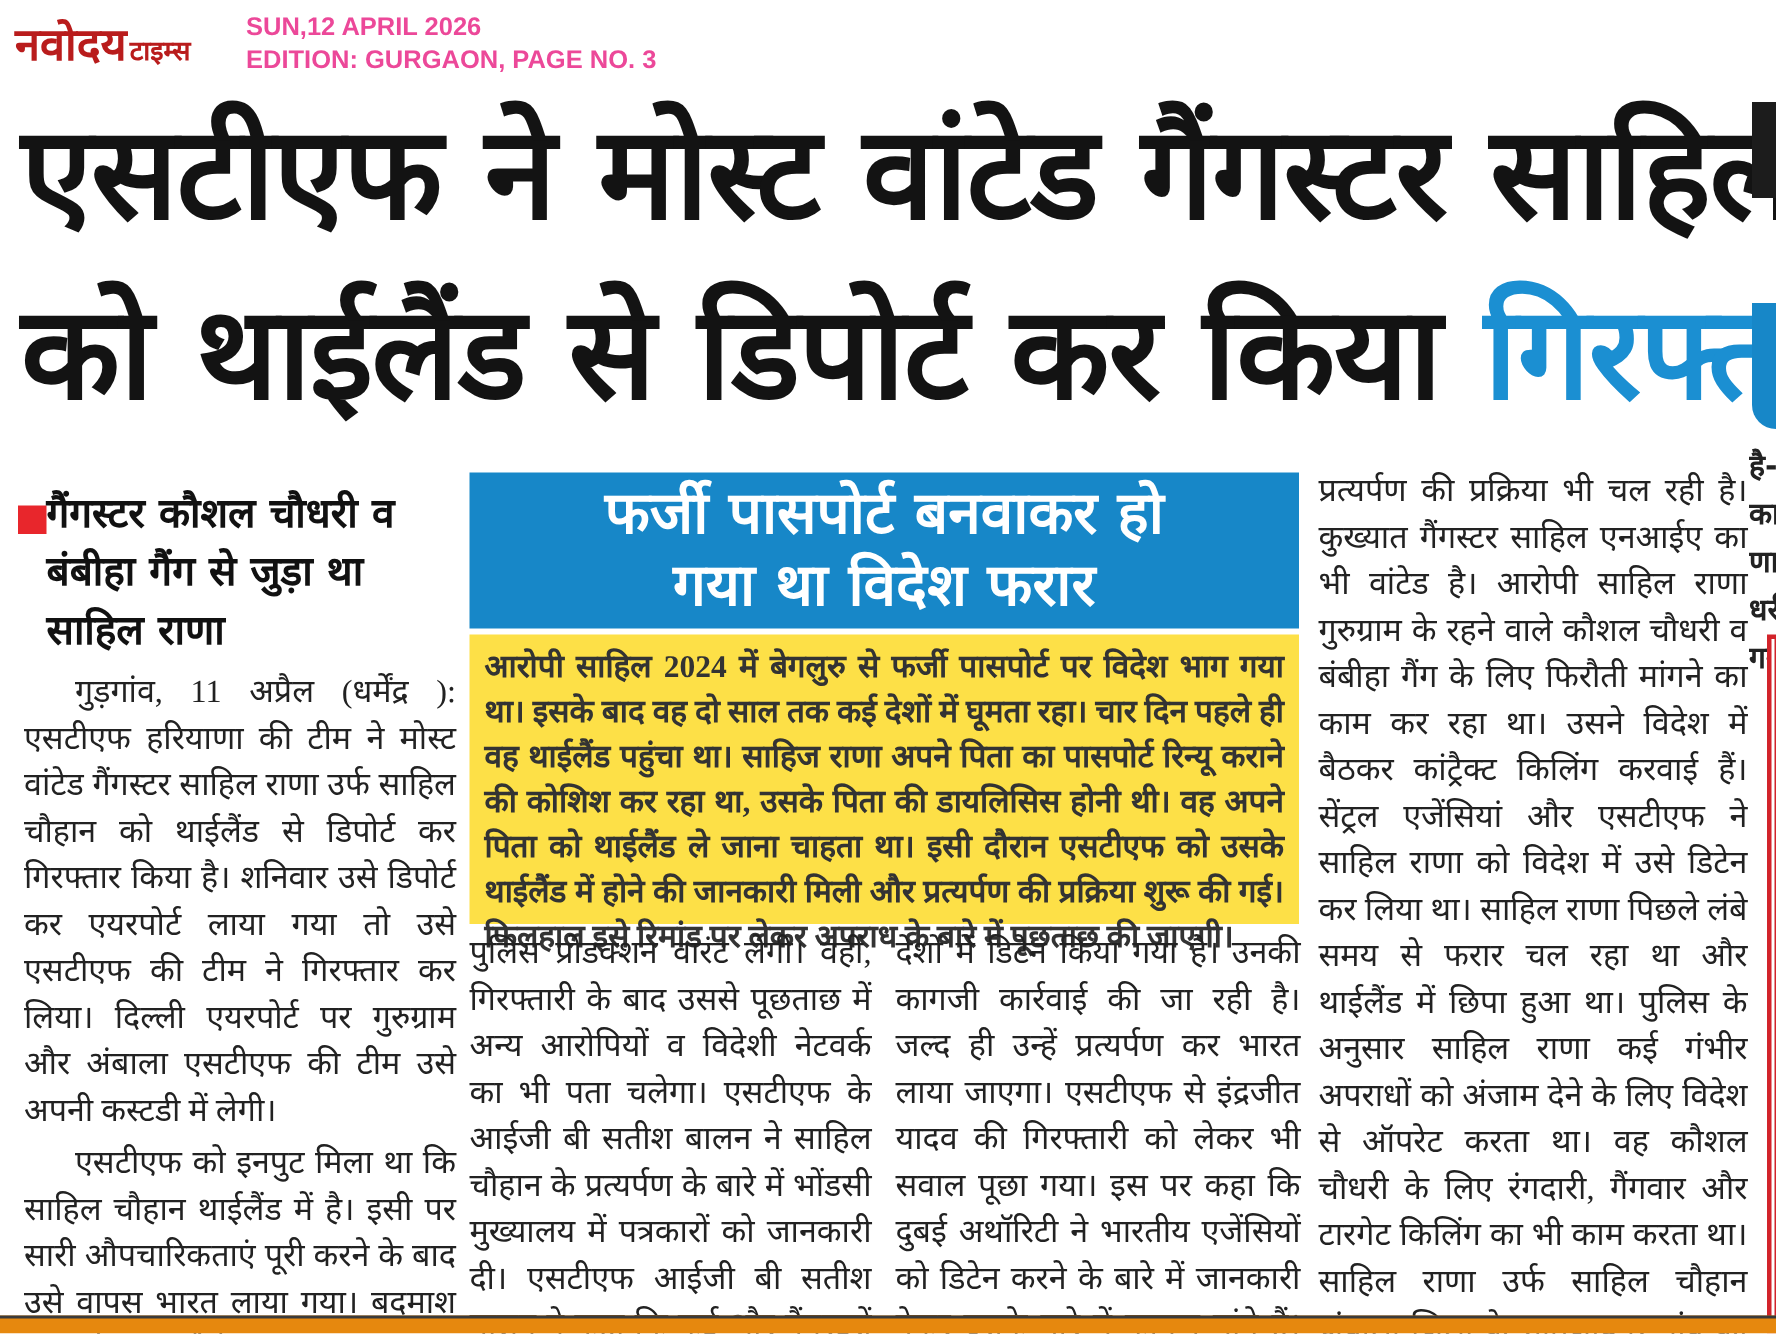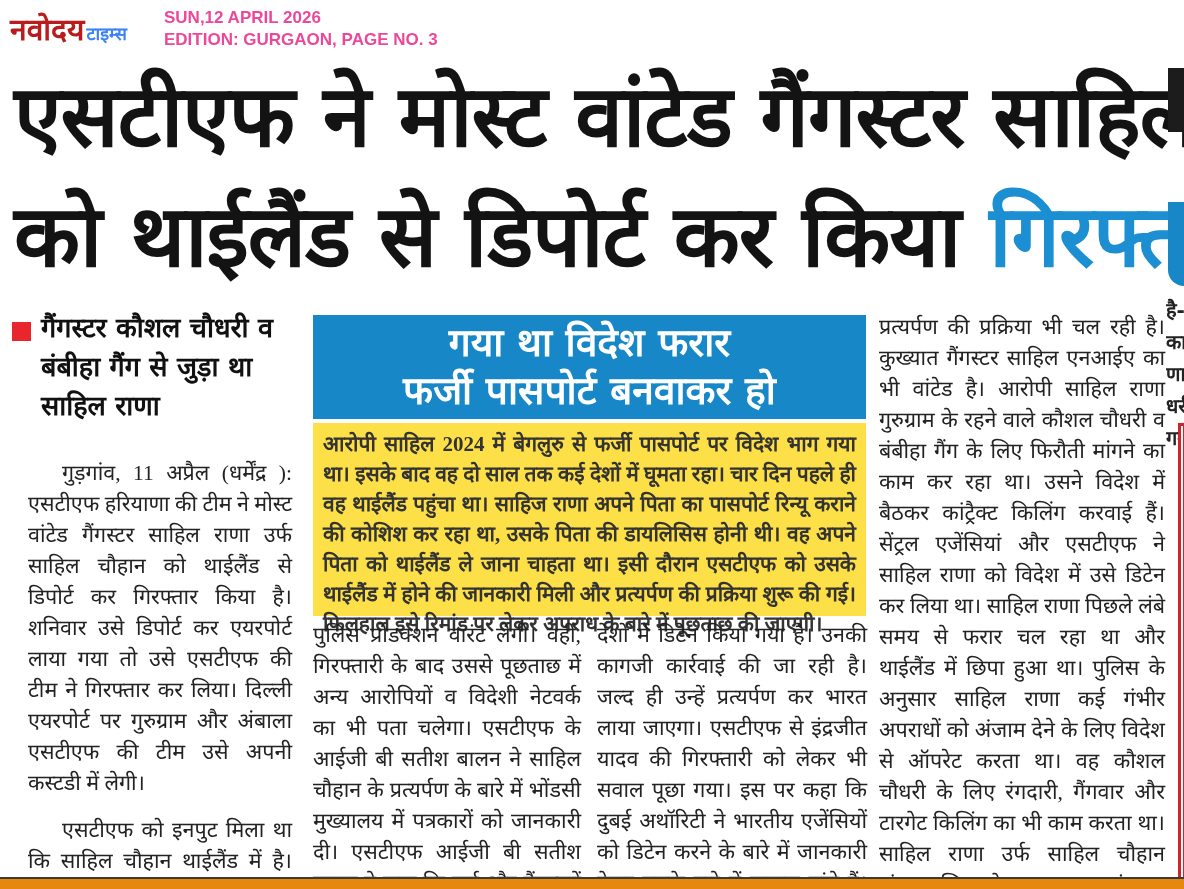--- a/index.html
+++ b/index.html
@@ -9,40 +9,40 @@
     font-family:"Liberation Serif","DejaVu Serif",serif;
     color:#1a1a1a;
   }
   .abs{position:absolute;}
 
   
   .logo{left:10px;top:8px;white-space:nowrap;}
   .logo-main{font-family:"DejaVu Sans","Liberation Sans",sans-serif;
     font-weight:900;font-size:30px;color:#b91c1c;letter-spacing:0px;}
   .logo-sub{font-family:"DejaVu Sans","Liberation Sans",sans-serif;
-    font-weight:600;font-size:18px;color:#3b82f6;margin-left:2px;}
+    font-weight:600;font-size:18px;color:#b91c1c;margin-left:2px;}
   .masthead-meta{left:164px;top:7px;
     font-family:"Liberation Sans","DejaVu Sans",sans-serif;
     font-weight:bold;font-size:17px;line-height:22px;color:#ec4899;}
 
   
   .headline{left:14px;top:56px;width:1150px;
     font-family:"DejaVu Sans","Liberation Sans",sans-serif;
     font-weight:900;font-size:86px;line-height:120px;color:#131313;
     letter-spacing:-1px;white-space:nowrap;}
   .headline .blue{color:#1b8fd2;}
 
   
-  .subhead-row{left:12px;top:308px;width:296px;display:flex;gap:10px;justify-content:space-between;}
+  .subhead-row{left:12px;top:323px;width:296px;display:flex;justify-content:space-between;}
   .bullet{width:19px;height:19px;background:#e8262c;margin-top:14px;flex:0 0 auto;}
   .subhead-text{font-family:"DejaVu Sans","Liberation Sans",sans-serif;
     font-weight:800;font-size:27px;line-height:39px;color:#111;}
   .bodytext{font-size:21.5px;line-height:31px;text-align:justify;color:#222;}
   .leftbody{left:12px;top:442px;width:296px;}
-  .para-indent{text-indent:34px;margin:16px;}
+  .para-indent{text-indent:34px;margin:4px;}
 
   
   .bluebox{left:313px;top:315px;width:553px;height:104px;background:#1787c8;
     display:flex;flex-direction:column;justify-content:center;align-items:center;}
   .bluebox .t{font-family:"DejaVu Sans","Liberation Sans",sans-serif;
     font-weight:800;font-size:39px;line-height:48px;color:#ffffff;white-space:nowrap;}
   .yellowbox{left:313px;top:423px;width:553px;height:193px;background:#fde047;
     padding:6px 10px;box-sizing:border-box;}
   .yellowbox .bodytext{font-weight:600;font-size:21px;line-height:30px;color:#333;}
 
@@ -86,22 +86,22 @@
   <div class="bullet"></div>
   <div class="subhead-text">गैंगस्टर कौशल चौधरी व बंबीहा गैंग से जुड़ा था साहिल राणा</div>
 </div>
 
 <div class="abs leftbody bodytext">
   <p class="para-indent">गुड़गांव, 11 अप्रैल (धर्मेंद्र ): एसटीएफ हरियाणा की टीम ने मोस्ट वांटेड गैंगस्टर साहिल राणा उर्फ साहिल चौहान को थाईलैंड से डिपोर्ट कर गिरफ्तार किया है। शनिवार उसे डिपोर्ट कर एयरपोर्ट लाया गया तो उसे एसटीएफ की टीम ने गिरफ्तार कर लिया। दिल्ली एयरपोर्ट पर गुरुग्राम और अंबाला एसटीएफ की टीम उसे अपनी कस्टडी में लेगी।</p>
   <p class="para-indent">एसटीएफ को इनपुट मिला था कि साहिल चौहान थाईलैंड में है। इसी पर सारी औपचारिकताएं पूरी करने के बाद उसे वापस भारत लाया गया। बदमाश पर दर्ज मुकदमों के आधार</p>
 </div>
 
 <div class="abs bluebox">
+  <div class="t">फर्जी पासपोर्ट बनवाकर हो</div>
   <div class="t">गया था विदेश फरार</div>
-  <div class="t">फर्जी पासपोर्ट बनवाकर हो</div>
 </div>
 
 <div class="abs yellowbox">
   <div class="bodytext">आरोपी साहिल 2024 में बेगलुरु से फर्जी पासपोर्ट पर विदेश भाग गया था। इसके बाद वह दो साल तक कई देशों में घूमता रहा। चार दिन पहले ही वह थाईलैंड पहुंचा था। साहिज राणा अपने पिता का पासपोर्ट रिन्यू कराने की कोशिश कर रहा था, उसके पिता की डायलिसिस होनी थी। वह अपने पिता को थाईलैंड ले जाना चाहता था। इसी दौरान एसटीएफ को उसके थाईलैंड में होने की जानकारी मिली और प्रत्यर्पण की प्रक्रिया शुरू की गई। फिलहाल इसे रिमांड पर लेकर अपराध के बारे में पूछताछ की जाएगी।</div>
 </div>
 
 <div class="abs midcol1 bodytext">पुलिस प्रोडक्शन वारंट लेगी। वहीं, गिरफ्तारी के बाद उससे पूछताछ में अन्य आरोपियों व विदेशी नेटवर्क का भी पता चलेगा। एसटीएफ के आईजी बी सतीश बालन ने साहिल चौहान के प्रत्यर्पण के बारे में भोंडसी मुख्यालय में पत्रकारों को जानकारी दी। एसटीएफ आईजी बी सतीश बालन ने कहा कि कई और गैंगस्टरों को दुबई व अन्य</div>
 <div class="abs midcol2 bodytext">देशों में डिटेन किया गया है। उनकी कागजी कार्रवाई की जा रही है। जल्द ही उन्हें प्रत्यर्पण कर भारत लाया जाएगा। एसटीएफ से इंद्रजीत यादव की गिरफ्तारी को लेकर भी सवाल पूछा गया। इस पर कहा कि दुबई अथॉरिटी ने भारतीय एजेंसियों को डिटेन करने के बारे में जानकारी देकर उसके बारे में कागज मांगे हैं। उसके</div>
 <div class="abs rightcol bodytext">प्रत्यर्पण की प्रक्रिया भी चल रही है। कुख्यात गैंगस्टर साहिल एनआईए का भी वांटेड है। आरोपी साहिल राणा गुरुग्राम के रहने वाले कौशल चौधरी व बंबीहा गैंग के लिए फिरौती मांगने का काम कर रहा था। उसने विदेश में बैठकर कांट्रैक्ट किलिंग करवाई हैं। सेंट्रल एजेंसियां और एसटीएफ ने साहिल राणा को विदेश में उसे डिटेन कर लिया था। साहिल राणा पिछले लंबे समय से फरार चल रहा था और थाईलैंड में छिपा हुआ था। पुलिस के अनुसार साहिल राणा कई गंभीर अपराधों को अंजाम देने के लिए विदेश से ऑपरेट करता था। वह कौशल चौधरी के लिए रंगदारी, गैंगवार और टारगेट किलिंग का भी काम करता था।  साहिल राणा उर्फ साहिल चौहान अंबाला जिला के शाहजादपुर गांव का रहने वाला है।</div>
 

